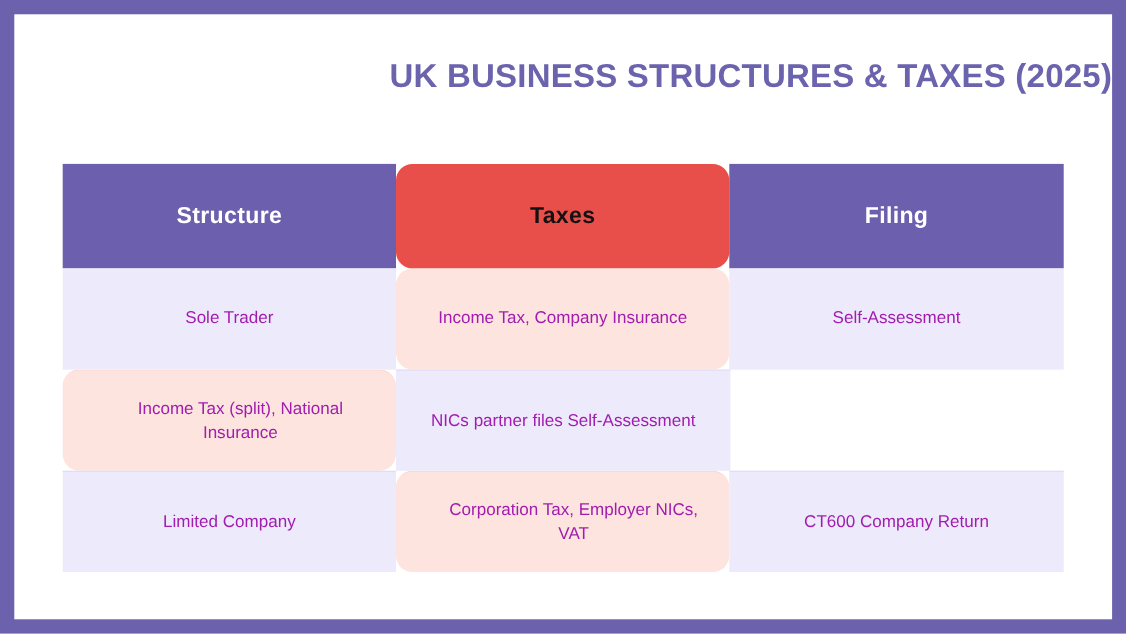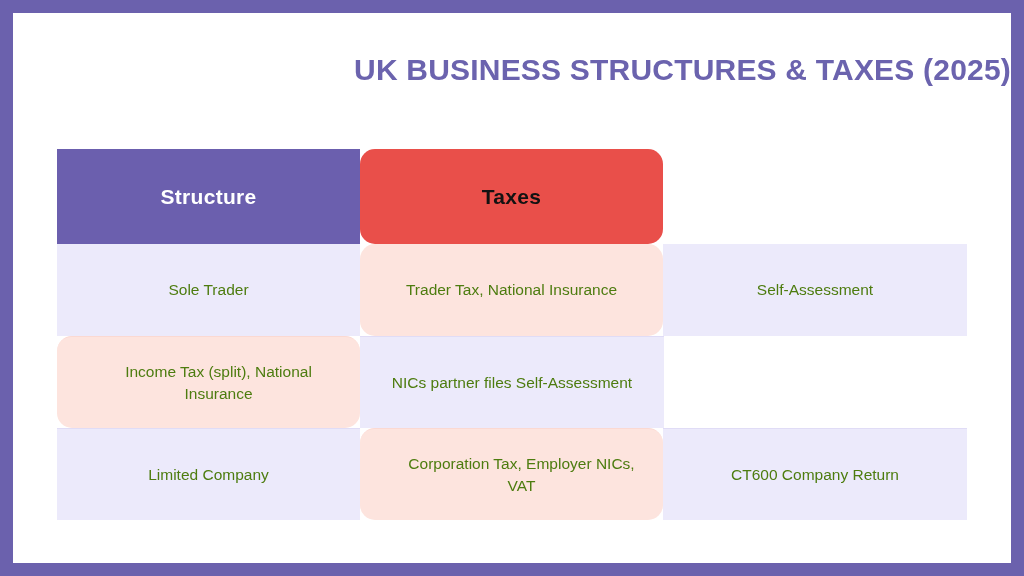--- a/index.html
+++ b/index.html
@@ -78,21 +78,21 @@
     background:#E94F4A;
     color:#121212;
   }
 
   
   .body-row { height:92px; }
 
   .body-row .cell {
     font-size:15.5px;
     font-weight:400;
-    color:#4d7c0f;
+    color:#a21caf;
   }
   .body-row .col-structure,
   .body-row .col-filing {
     background:#ECEAFB;
   }
   .body-row .col-taxes {
     background:#FDE4DE;
   }
 
   
@@ -110,25 +110,26 @@
 
 <div id="canvas">
 
   <div id="title">UK BUSINESS STRUCTURES &amp; TAXES (2025)</div>
 
   <div id="table">
 
     <div class="row" id="header-row">
       <div class="cell col-structure">Structure</div>
       <div class="cell col-taxes">Taxes</div>
+      <div class="cell col-filing">Filing</div>
     </div>
 
     <div class="row body-row">
       <div class="cell col-structure">Sole Trader</div>
-      <div class="cell col-taxes">Trader Tax, National Insurance</div>
+      <div class="cell col-taxes">Income Tax, Company Insurance</div>
       <div class="cell col-filing">Self-Assessment</div>
     </div>
 
     <div class="row body-row">
       <div class="cell col-taxes">Income Tax (split), National Insurance</div>
       <div class="cell col-filing">NICs partner files Self-Assessment</div>
     </div>
 
     <div class="row body-row">
       <div class="cell col-structure">Limited Company</div>

